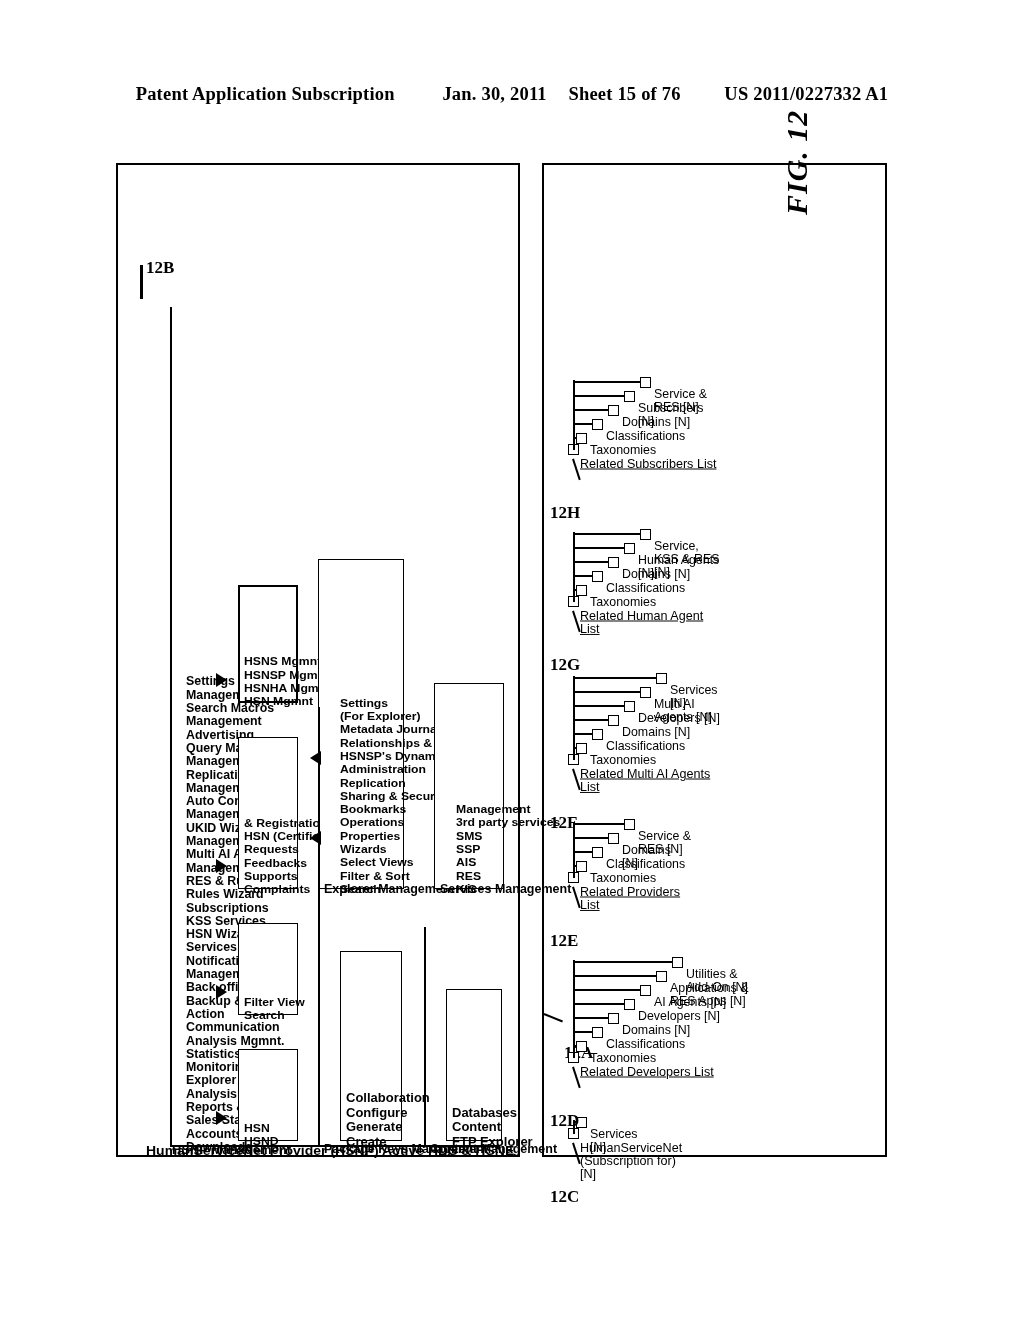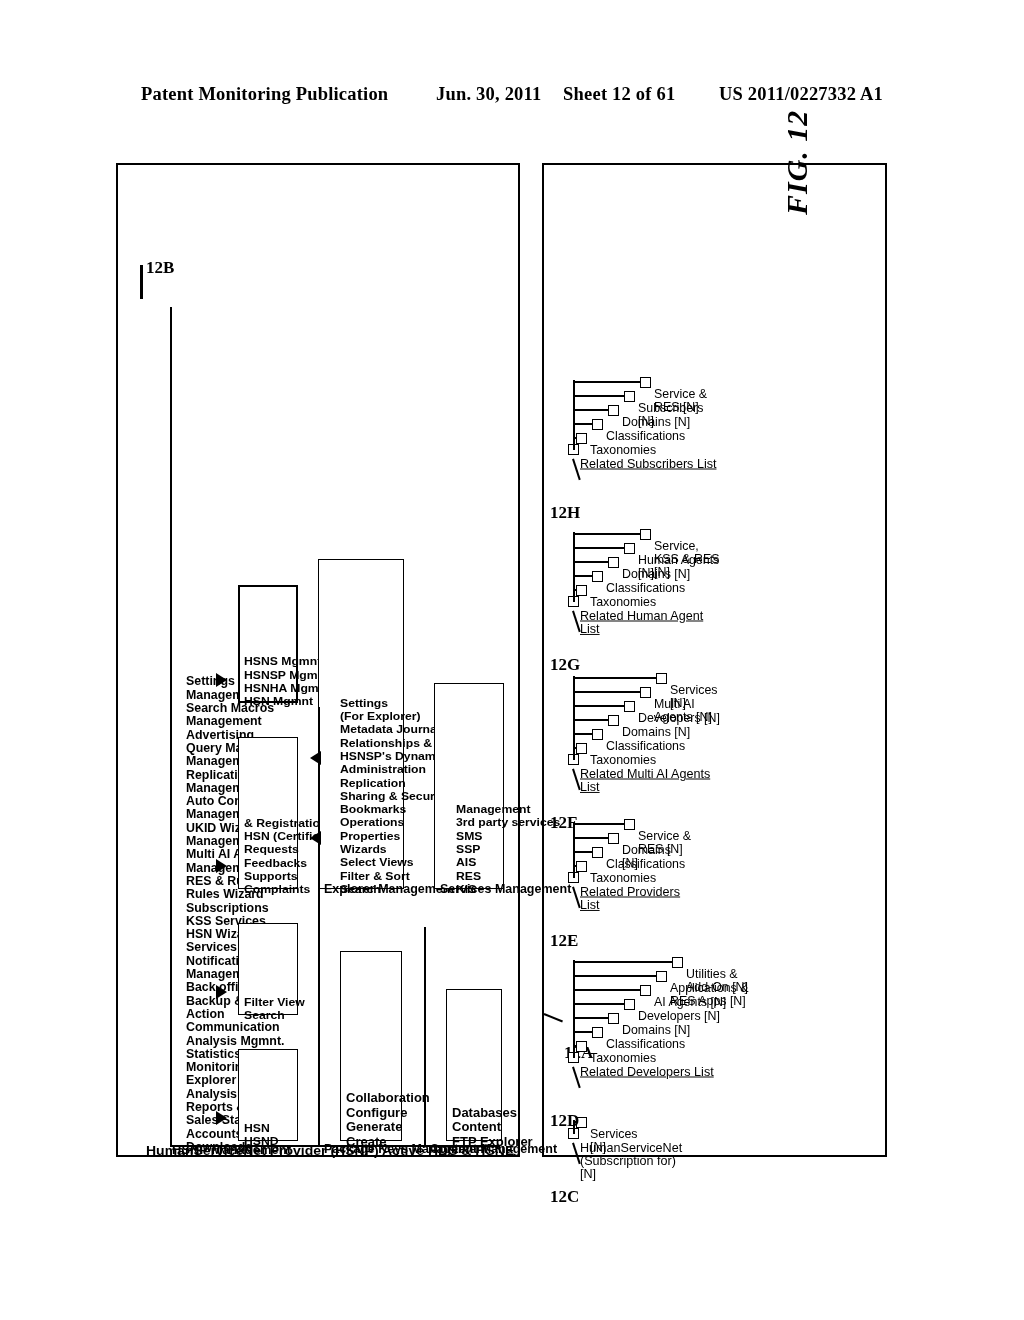--- a/index.html
+++ b/index.html
@@ -124,25 +124,25 @@
     font-weight: bold;
     font-size: 12.4px;
     line-height: 13.6px;
     white-space: nowrap;
   }
 </style>
 </head>
 <body>
 
 <div id="page-header">
-  <span class="hdr-seg">Patent Monitoring Publication</span>
+  <span class="hdr-seg">Patent Application Subscription</span>
   <span class="gap-a"></span>
-  <span class="hdr-seg">Jun. 30, 2011</span>
+  <span class="hdr-seg">Jan. 30, 2011</span>
   <span class="gap-b"></span>
-  <span class="hdr-seg">Sheet 12 of 61</span>
+  <span class="hdr-seg">Sheet 15 of 76</span>
   <span class="gap-c"></span>
   <span class="hdr-seg">US 2011/0227332 A1</span>
 </div>
 
 <div id="fig-label" style="left:780px; top:215px; transform: rotate(-90deg); transform-origin: 0 0;">
   <span>FIG. 12</span>
 </div>
 
 <div id="rot-wrap">
 <div id="landscape">

